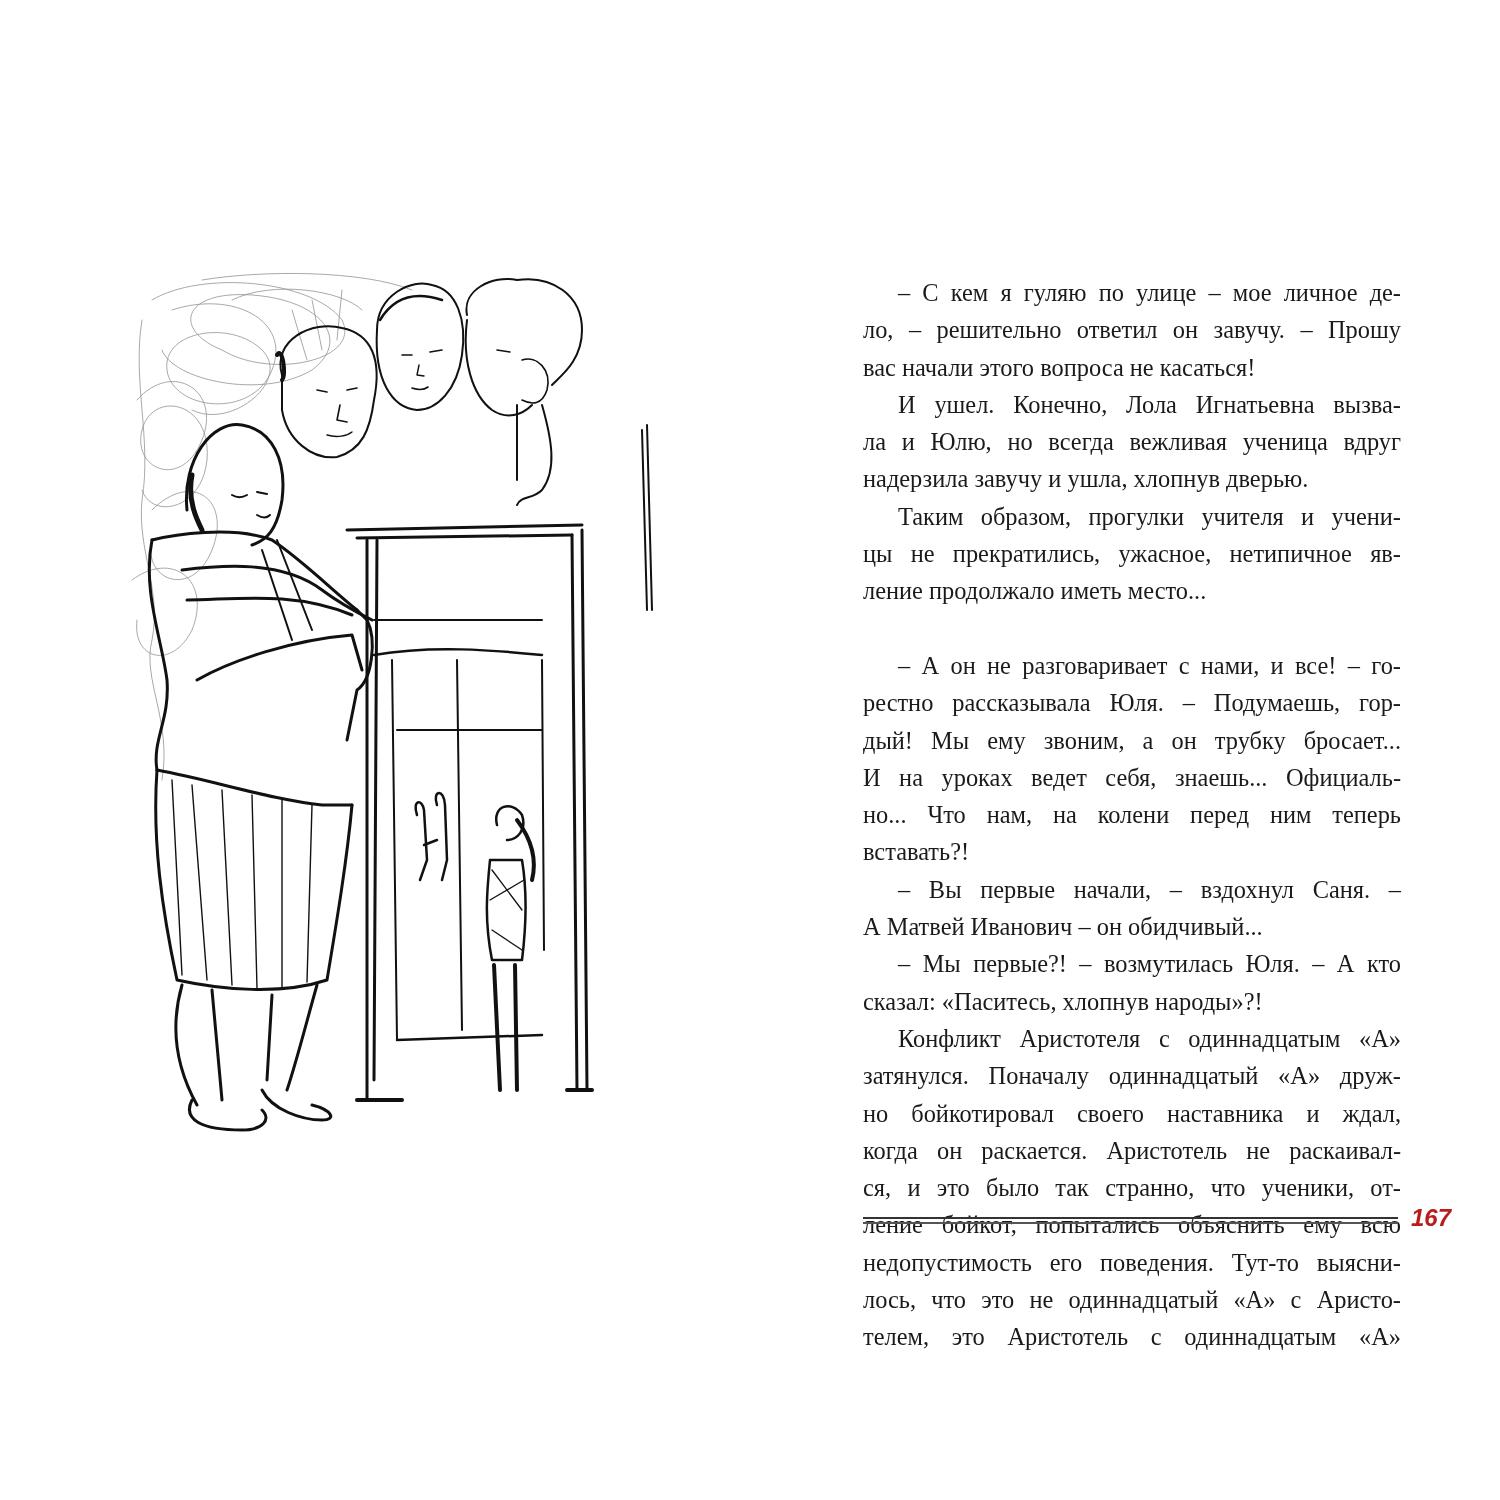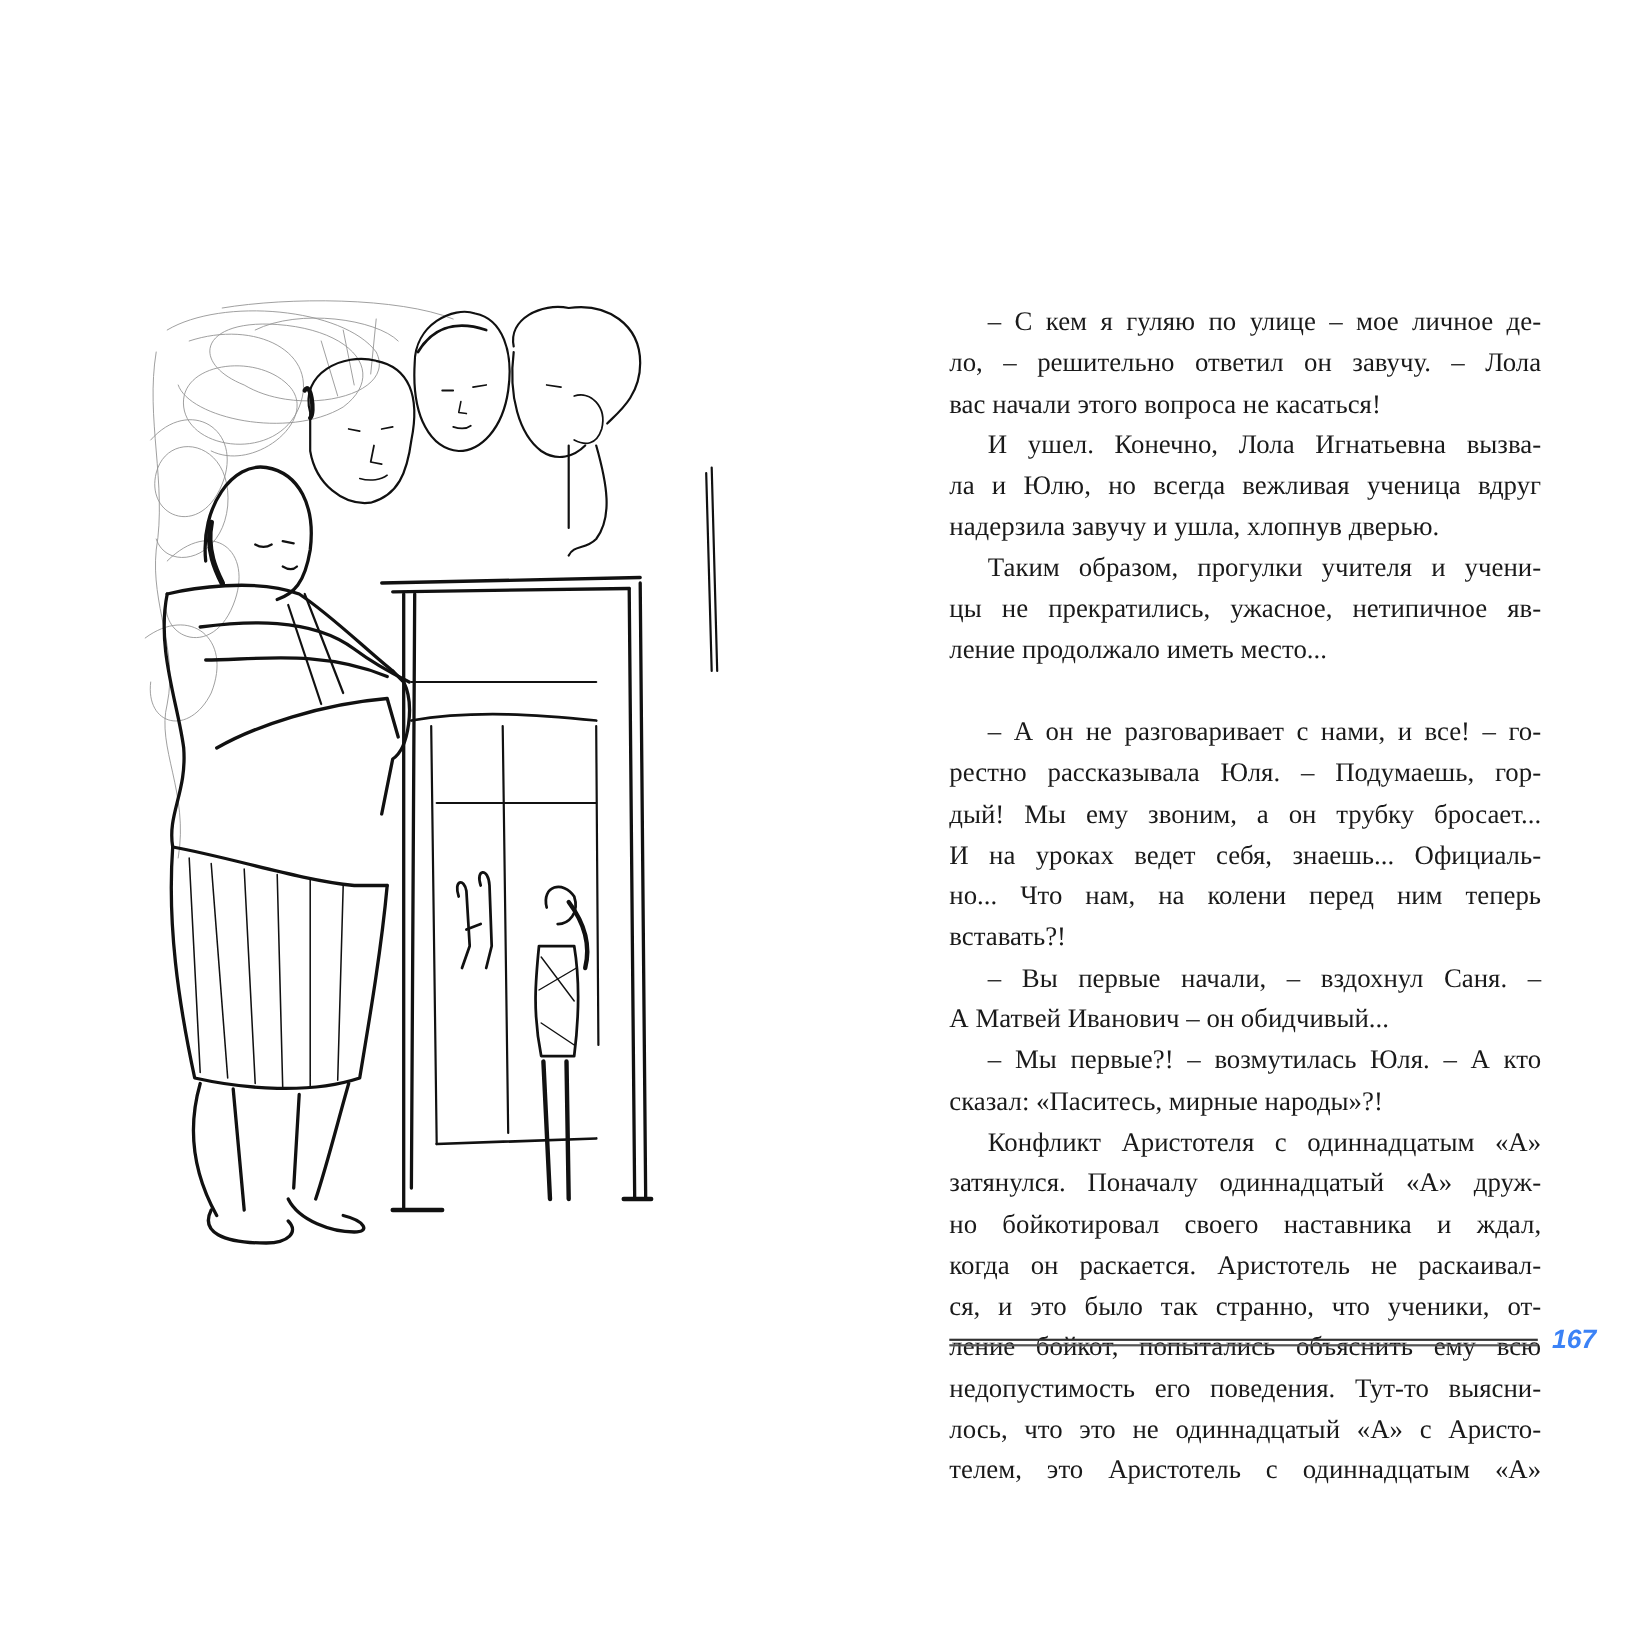--- a/index.html
+++ b/index.html
@@ -22,21 +22,21 @@
   .line.last { text-align-last: left; }
 
   
   .footer { position: absolute; left: 851px; top: 1208px; width: 600px; height: 36px; }
   .rule { position: absolute; left: 0; width: 535px; height: 2px; background: #333; }
   .rule.r1 { top: 9px; }
   .rule.r2 { top: 14px; height: 1.5px; background: #555; }
   .page-number {
     position: absolute; left: 548px; top: -4px;
     font-family: "Liberation Sans", "DejaVu Sans", sans-serif;
-    font-weight: bold; font-style: italic; font-size: 24px; color: #3b82f6;
+    font-weight: bold; font-style: italic; font-size: 24px; color: #b91c1c;
   }
 </style>
 </head>
 <body>
 
 <div class="spread">
 
   <div class="illustration">
     <svg viewBox="0 0 560 920" xmlns="http://www.w3.org/2000/svg" fill="none" stroke="#111" stroke-linecap="round" stroke-linejoin="round">
 
@@ -123,39 +123,39 @@
         <path d="M405 560 C420 580 425 600 420 620" stroke-width="4"></path>
         <path d="M378 600 C375 630 372 660 380 700 L410 700 C415 660 415 630 410 600 Z"></path>
         <path d="M380 610 L410 650 M378 640 L412 620 M380 670 L410 690" stroke-width="1.3"></path>
         <path d="M382 705 L388 830 M403 705 L405 830" stroke-width="4"></path>
       </g>
     </svg>
   </div>
 
   <div class="text-column">
     <span class="line" style="padding-left:35px">– С кем я гуляю по улице – мое личное де-</span>
-    <span class="line">ло, – решительно ответил он завучу. – Лола</span>
+    <span class="line">ло, – решительно ответил он завучу. – Прошу</span>
     <span class="line last">вас начали этого вопроса не касаться!</span>
     <span class="line" style="padding-left:35px">И ушел. Конечно, Лола Игнатьевна вызва-</span>
     <span class="line">ла и Юлю, но всегда вежливая ученица вдруг</span>
     <span class="line last">надерзила завучу и ушла, хлопнув дверью.</span>
     <span class="line" style="padding-left:35px">Таким образом, прогулки учителя и учени-</span>
     <span class="line">цы не прекратились, ужасное, нетипичное яв-</span>
     <span class="line last">ление продолжало иметь место...</span>
     <div class="gap"></div>
     <span class="line" style="padding-left:35px">– А он не разговаривает с нами, и все! – го-</span>
     <span class="line">рестно рассказывала Юля. – Подумаешь, гор-</span>
     <span class="line">дый! Мы ему звоним, а он трубку бросает...</span>
     <span class="line">И на уроках ведет себя, знаешь... Официаль-</span>
     <span class="line">но... Что нам, на колени перед ним теперь</span>
     <span class="line last">вставать?!</span>
     <span class="line" style="padding-left:35px">– Вы первые начали, – вздохнул Саня. –</span>
     <span class="line last">А Матвей Иванович – он обидчивый...</span>
     <span class="line" style="padding-left:35px">– Мы первые?! – возмутилась Юля. – А кто</span>
-    <span class="line last">сказал: «Паситесь, мирные народы»?!</span>
+    <span class="line last">сказал: «Паситесь, хлопнув народы»?!</span>
     <span class="line" style="padding-left:35px">Конфликт Аристотеля с одиннадцатым «А»</span>
     <span class="line">затянулся. Поначалу одиннадцатый «А» друж-</span>
     <span class="line">но бойкотировал своего наставника и ждал,</span>
     <span class="line">когда он раскается. Аристотель не раскаивал-</span>
     <span class="line">ся, и это было так странно, что ученики, от-</span>
     <span class="line">ление бойкот, попытались объяснить ему всю</span>
     <span class="line">недопустимость его поведения. Тут-то выясни-</span>
     <span class="line">лось, что это не одиннадцатый «А» с Аристо-</span>
     <span class="line">телем, это Аристотель с одиннадцатым «А»</span>
   </div>

